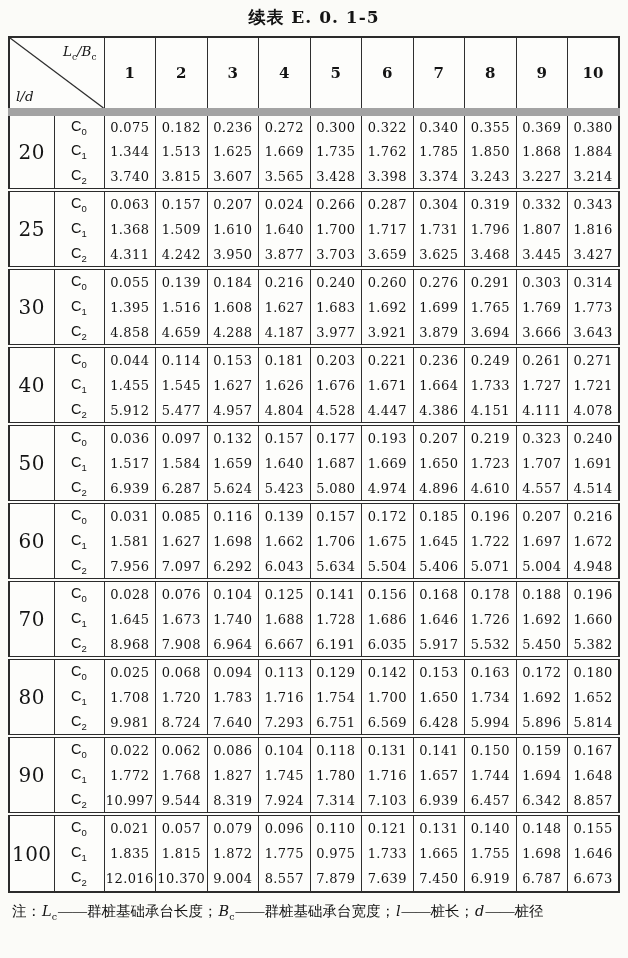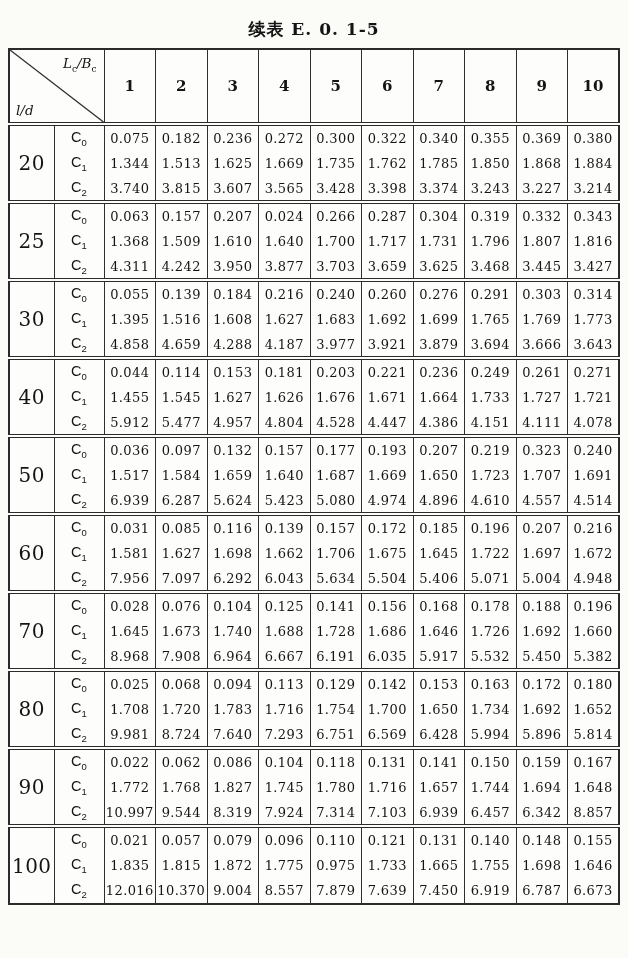--- a/index.html
+++ b/index.html
@@ -5,21 +5,21 @@
   * { margin: 0; padding: 0; box-sizing: border-box; }
   html, body {
     width: 628px;
     background: #fbfbf8;
     font-family: "Liberation Serif", "DejaVu Serif", serif;
     color: #141414;
   }
   .page {
     width: 628px;
     height: 958px;
-    padding-top: 18px;
+    padding-top: 6px;
     overflow: hidden;
     position: relative;
   }
   .title {
     text-align: center;
     font-size: 17px;
     font-weight: bold;
     letter-spacing: 1px;
     margin-bottom: 7px;
     font-family: "DejaVu Serif", serif;
@@ -28,21 +28,21 @@
     width: 612px;
     margin: 0 auto;
     border-collapse: collapse;
     table-layout: fixed;
     border: 2px solid #2b2b2b;
     background: #fdfdfb;
   }
   th, td { border-left: 1px solid #2f2f2f; }
   thead th {
     height: 75px;
-    border-bottom: 2px solid #a3a3a3;
+    border-bottom: 8px solid #a3a3a3;
     font-size: 15px;
     font-weight: bold;
     font-family: "DejaVu Serif", serif;
     text-align: center;
     vertical-align: middle;
   }
   th.corner {
     position: relative;
     padding: 0;
   }
@@ -544,14 +544,15 @@
           <td class="num">7.879</td>
           <td class="num">7.639</td>
           <td class="num">7.450</td>
           <td class="num">6.919</td>
           <td class="num">6.787</td>
           <td class="num">6.673</td>
         </tr>
       </tbody>
   </table>
 
+  <div class="note"><span id="note-prefix">注：</span><span id="note-body"><i class="var">L<sub>c</sub></i>——群桩基础承台长度；<i class="var">B<sub>c</sub></i>——群桩基础承台宽度；<i class="var">l</i>——桩长；<i class="var">d</i>——桩径</span></div>
 
 </div>
 
 </body></html>

